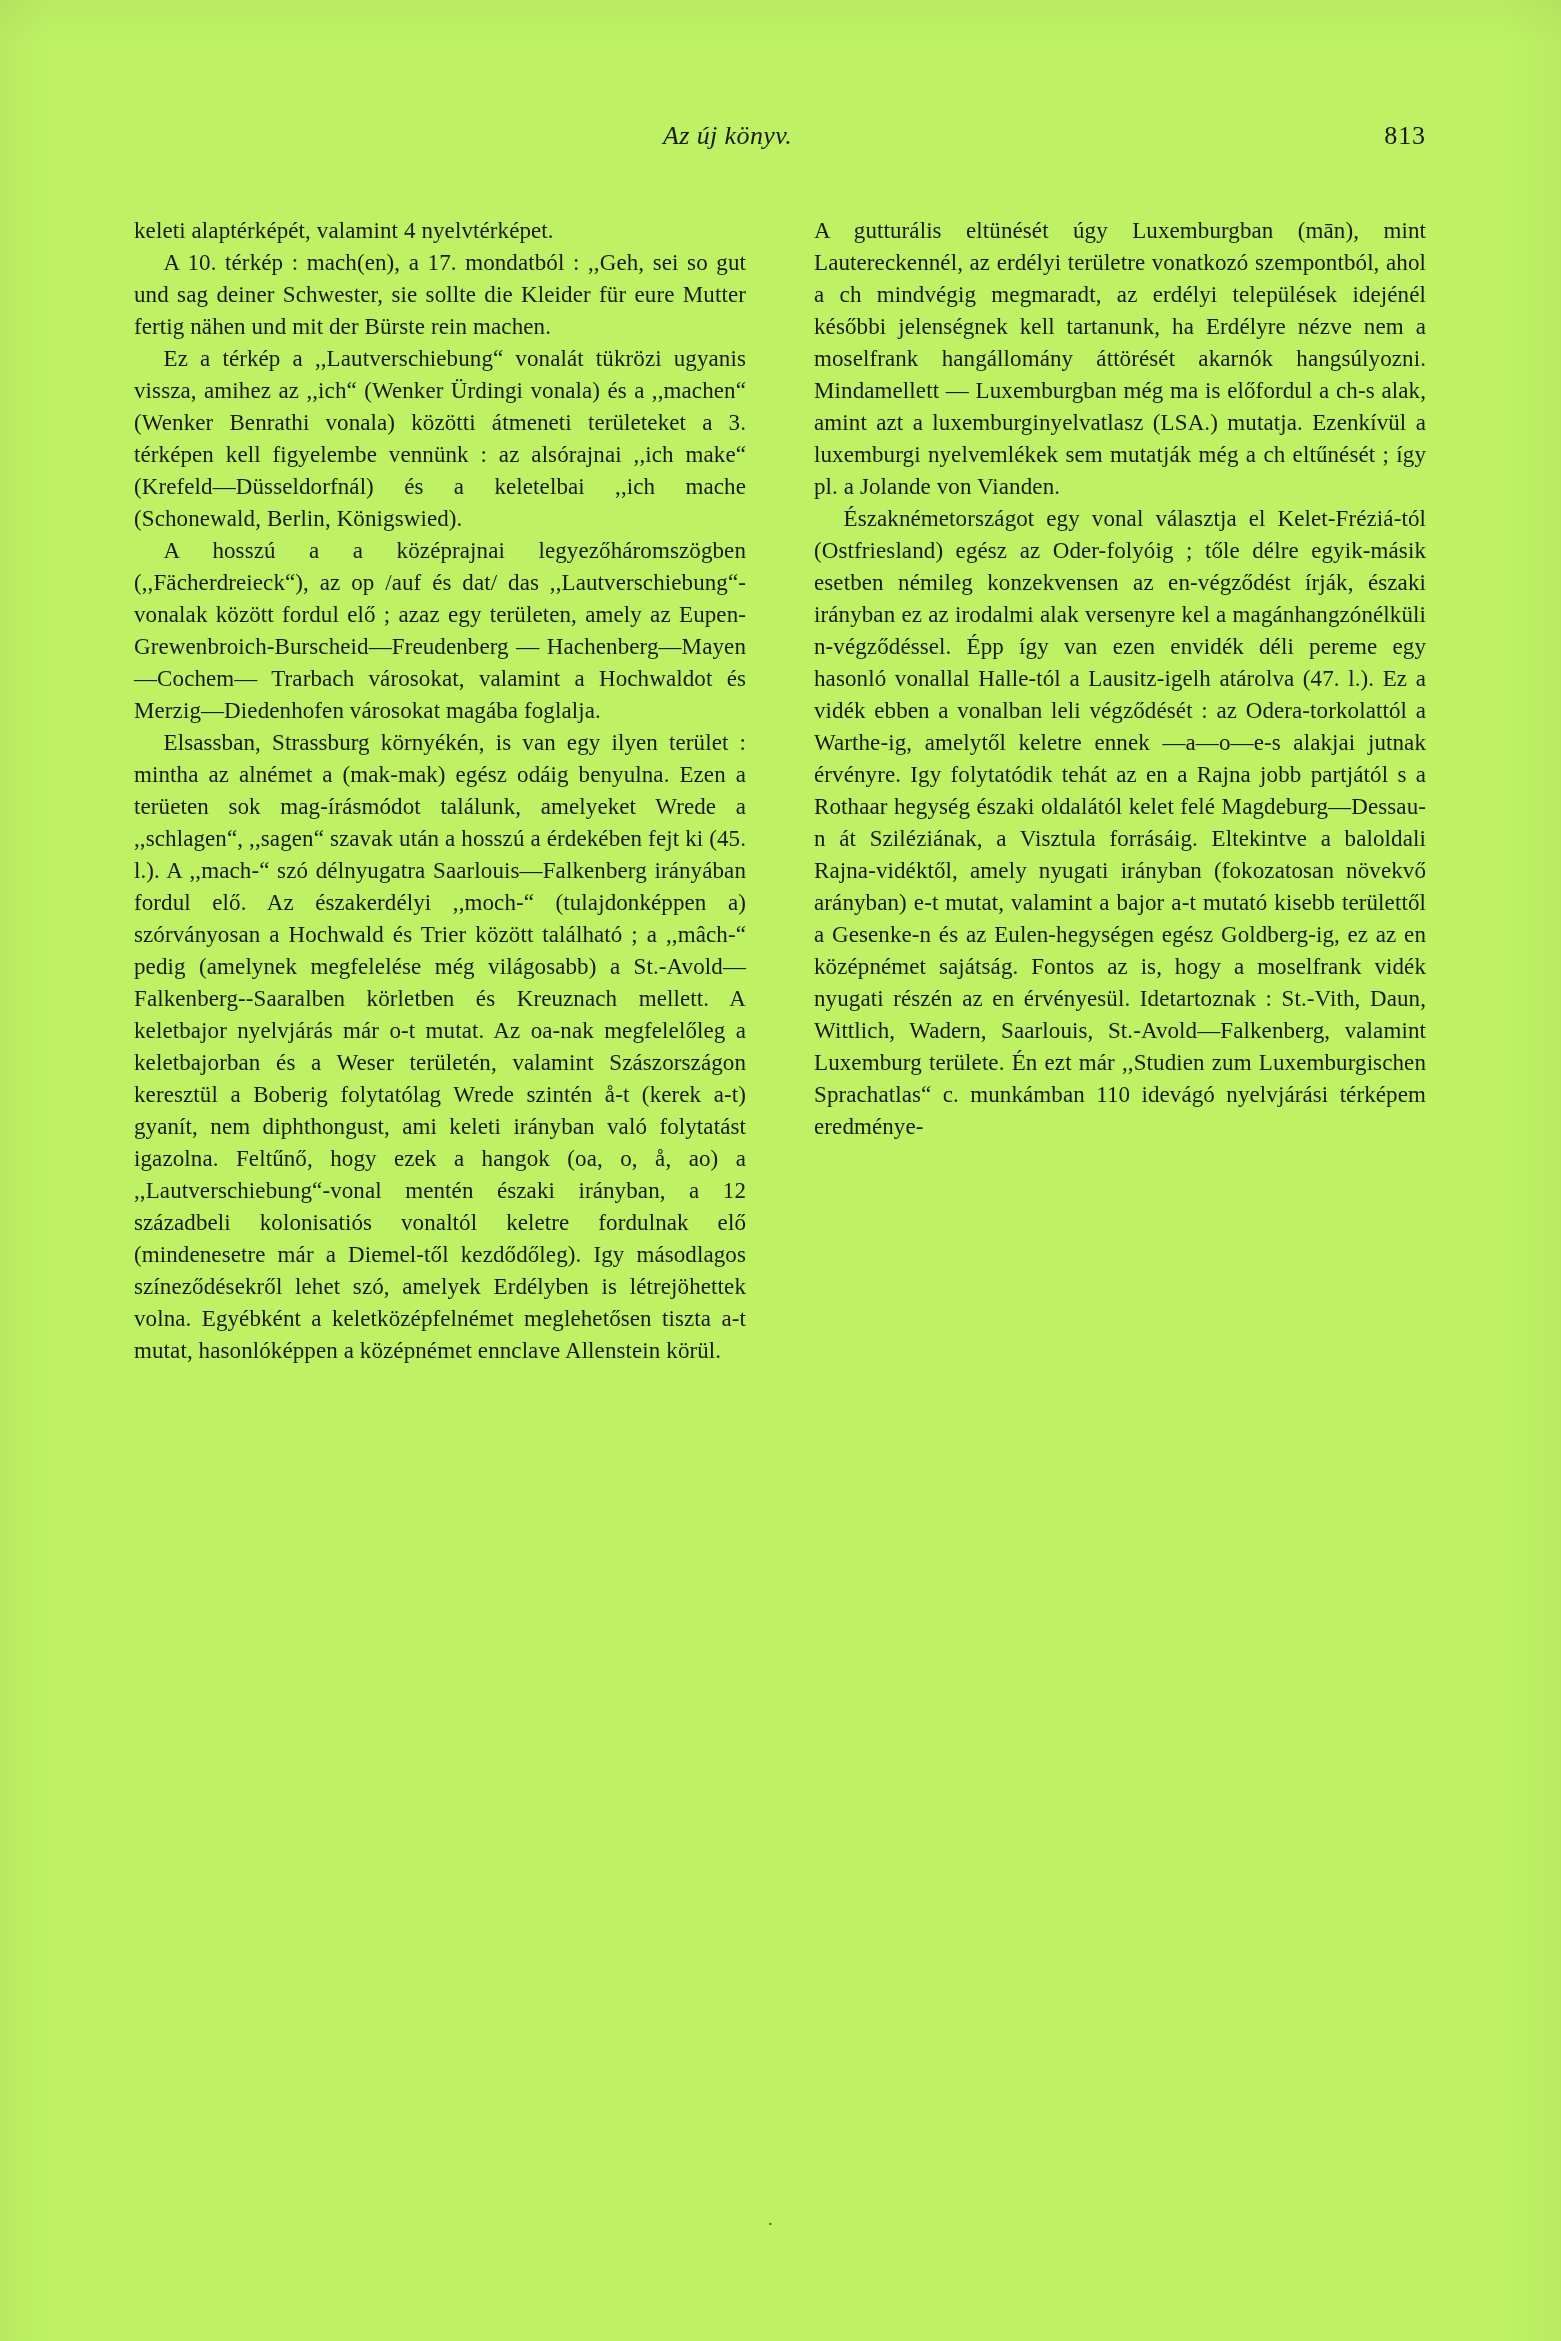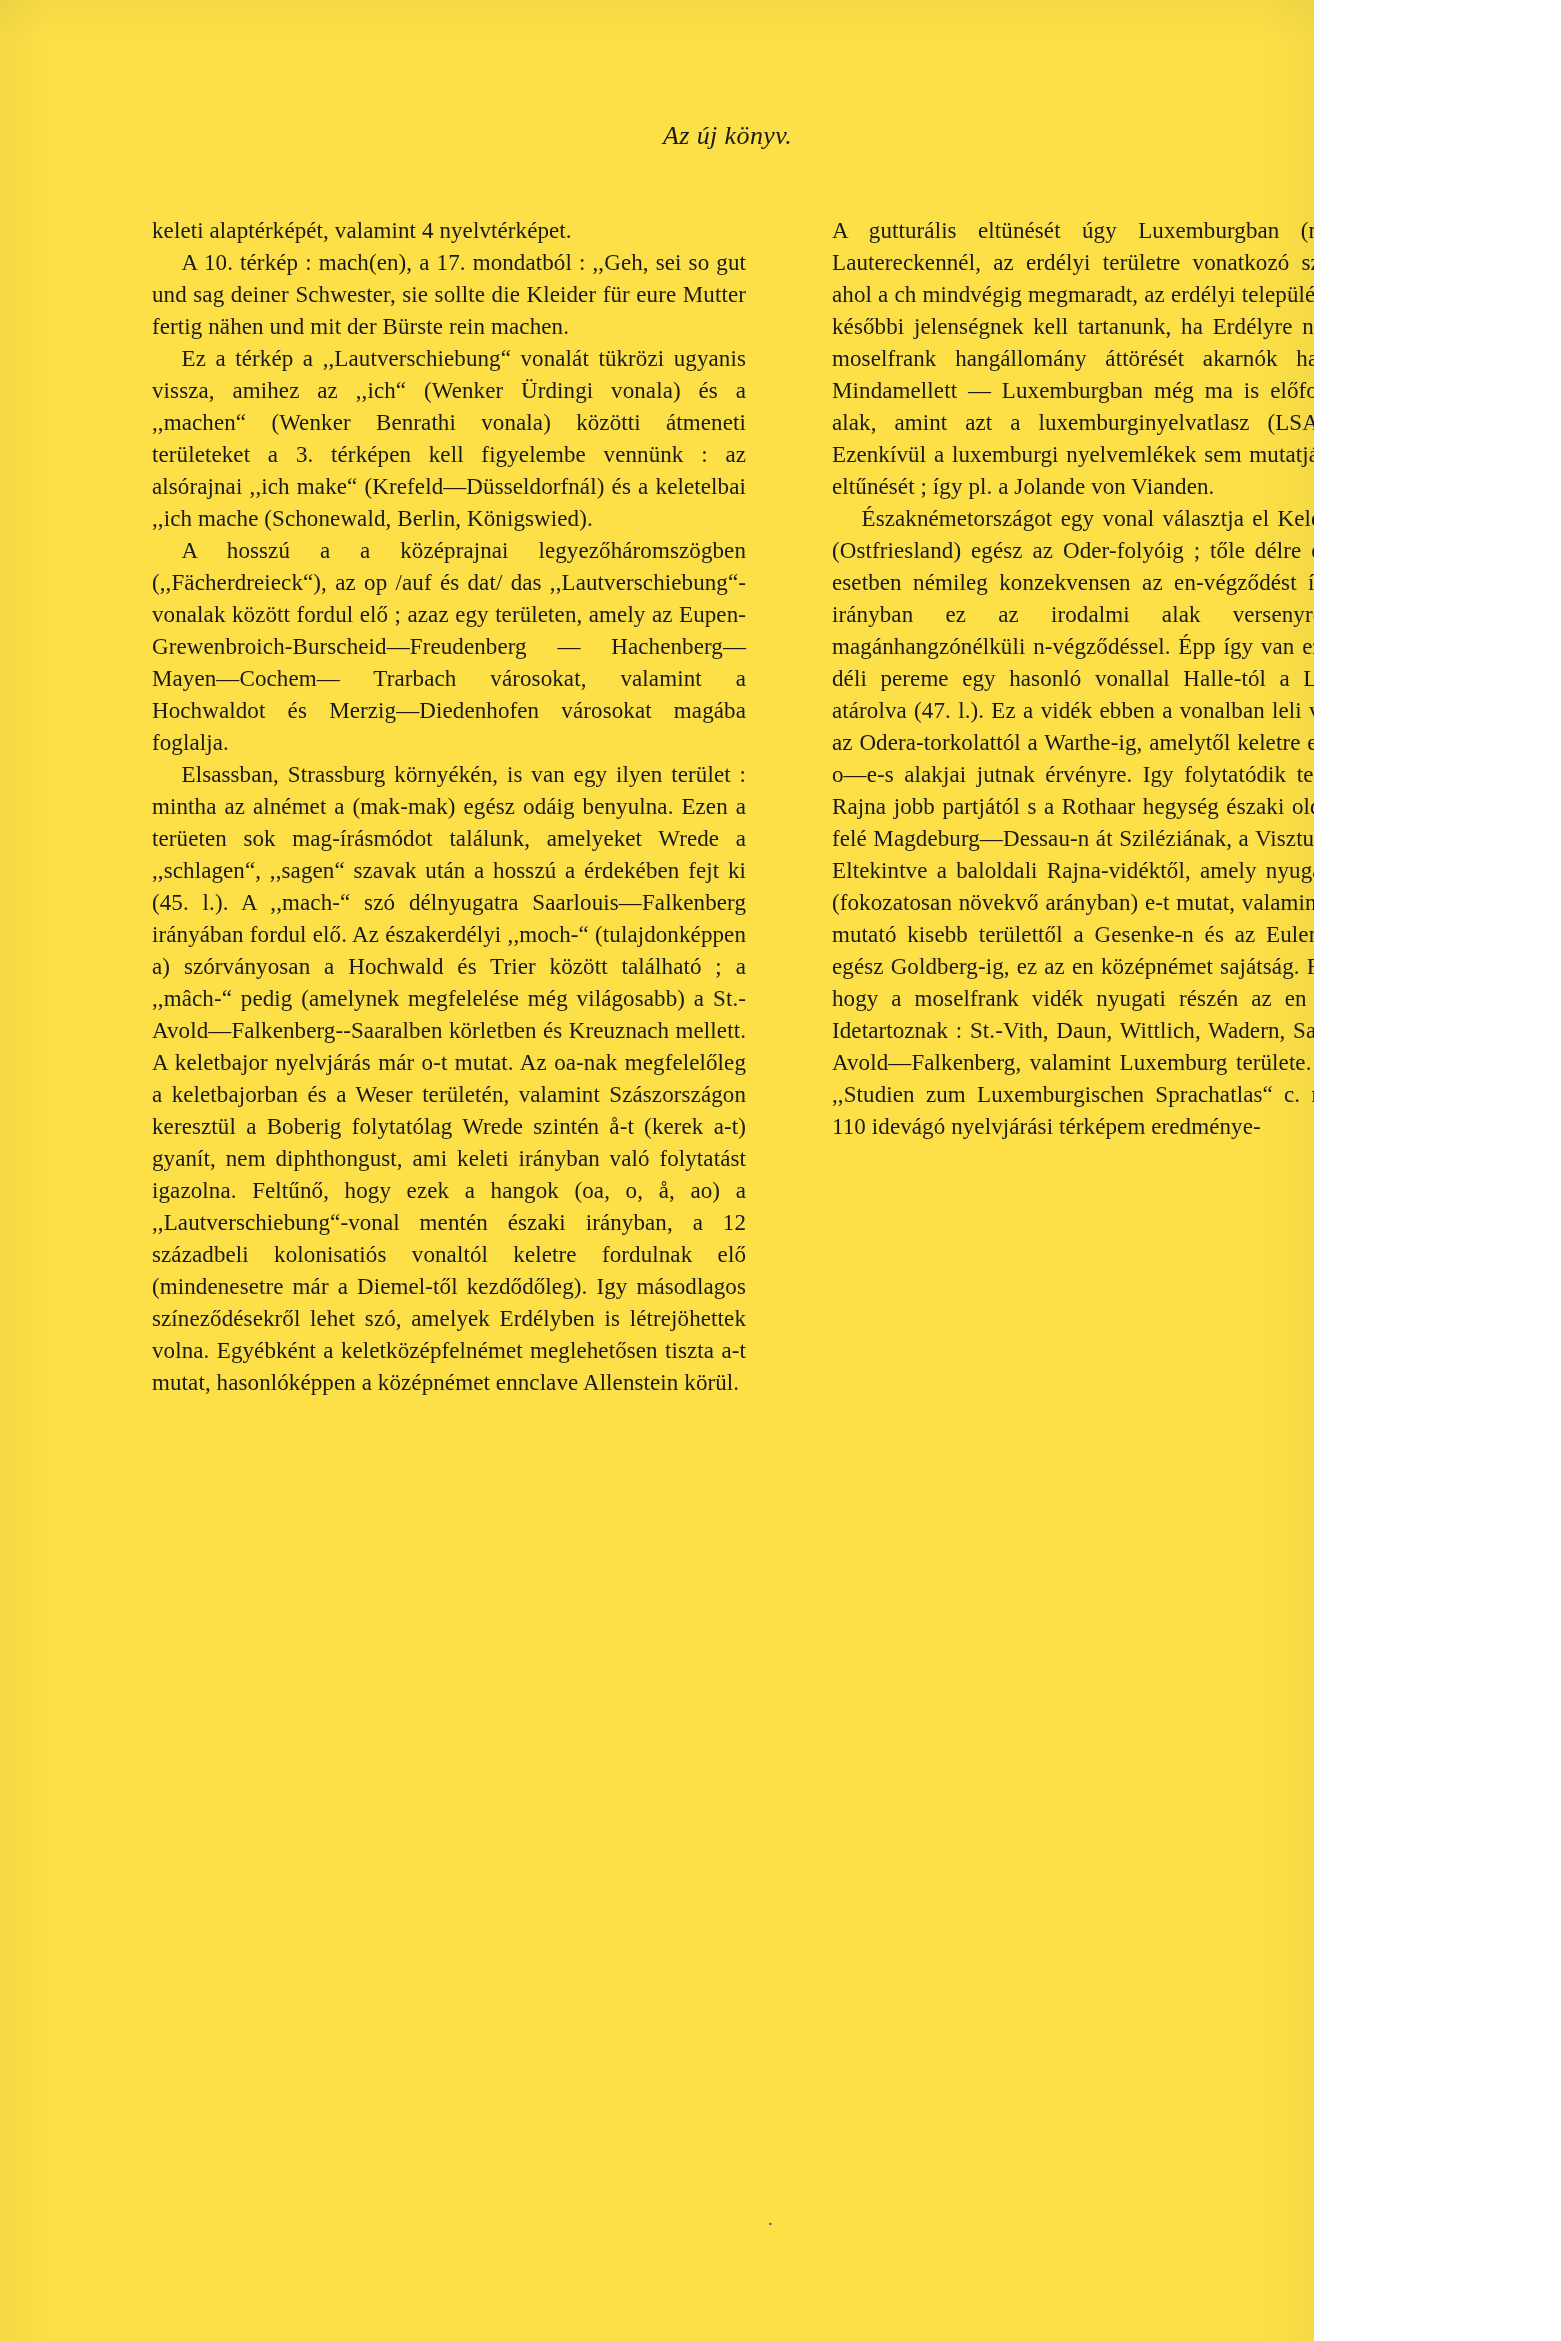--- a/index.html
+++ b/index.html
@@ -10,23 +10,23 @@
   body {
     width: 1561px;
     height: 2342px;
     font-family: "Liberation Serif", serif;
     color: #1a1a1a;
     position: relative;
   }
   .page {
     position: absolute;
     left: 0; top: 0;
-    width: 1314px;
+    width: 1561px;
     height: 2342px;
-    background: #fde047;
+    background: #bef264;
     overflow: hidden;
     text-decoration: underline;
   }
   
   .paper-tint {
     position: absolute;
     left: 0; top: 0; right: 0; bottom: 0;
     background:
       linear-gradient(90deg, rgba(0,0,0,0.035) 0px, rgba(0,0,0,0.0) 52px),
       linear-gradient(270deg, rgba(0,0,0,0.03) 0px, rgba(0,0,0,0.0) 61px),
@@ -59,21 +59,20 @@
     font-size: 26px;
     letter-spacing: 0.9px;
   }
   .columns {
     display: flex;
     gap: 68px;
     align-items: flex-start;
   }
   .col {
     width: 612px;
-    margin-left: 18px;
   }
   p.para {
     margin: 0;
     font-size: 23px;
     line-height: 32px;
     text-align: justify;
     text-justify: inter-word;
     hyphens: manual;
     letter-spacing: 0.1px;
   }

